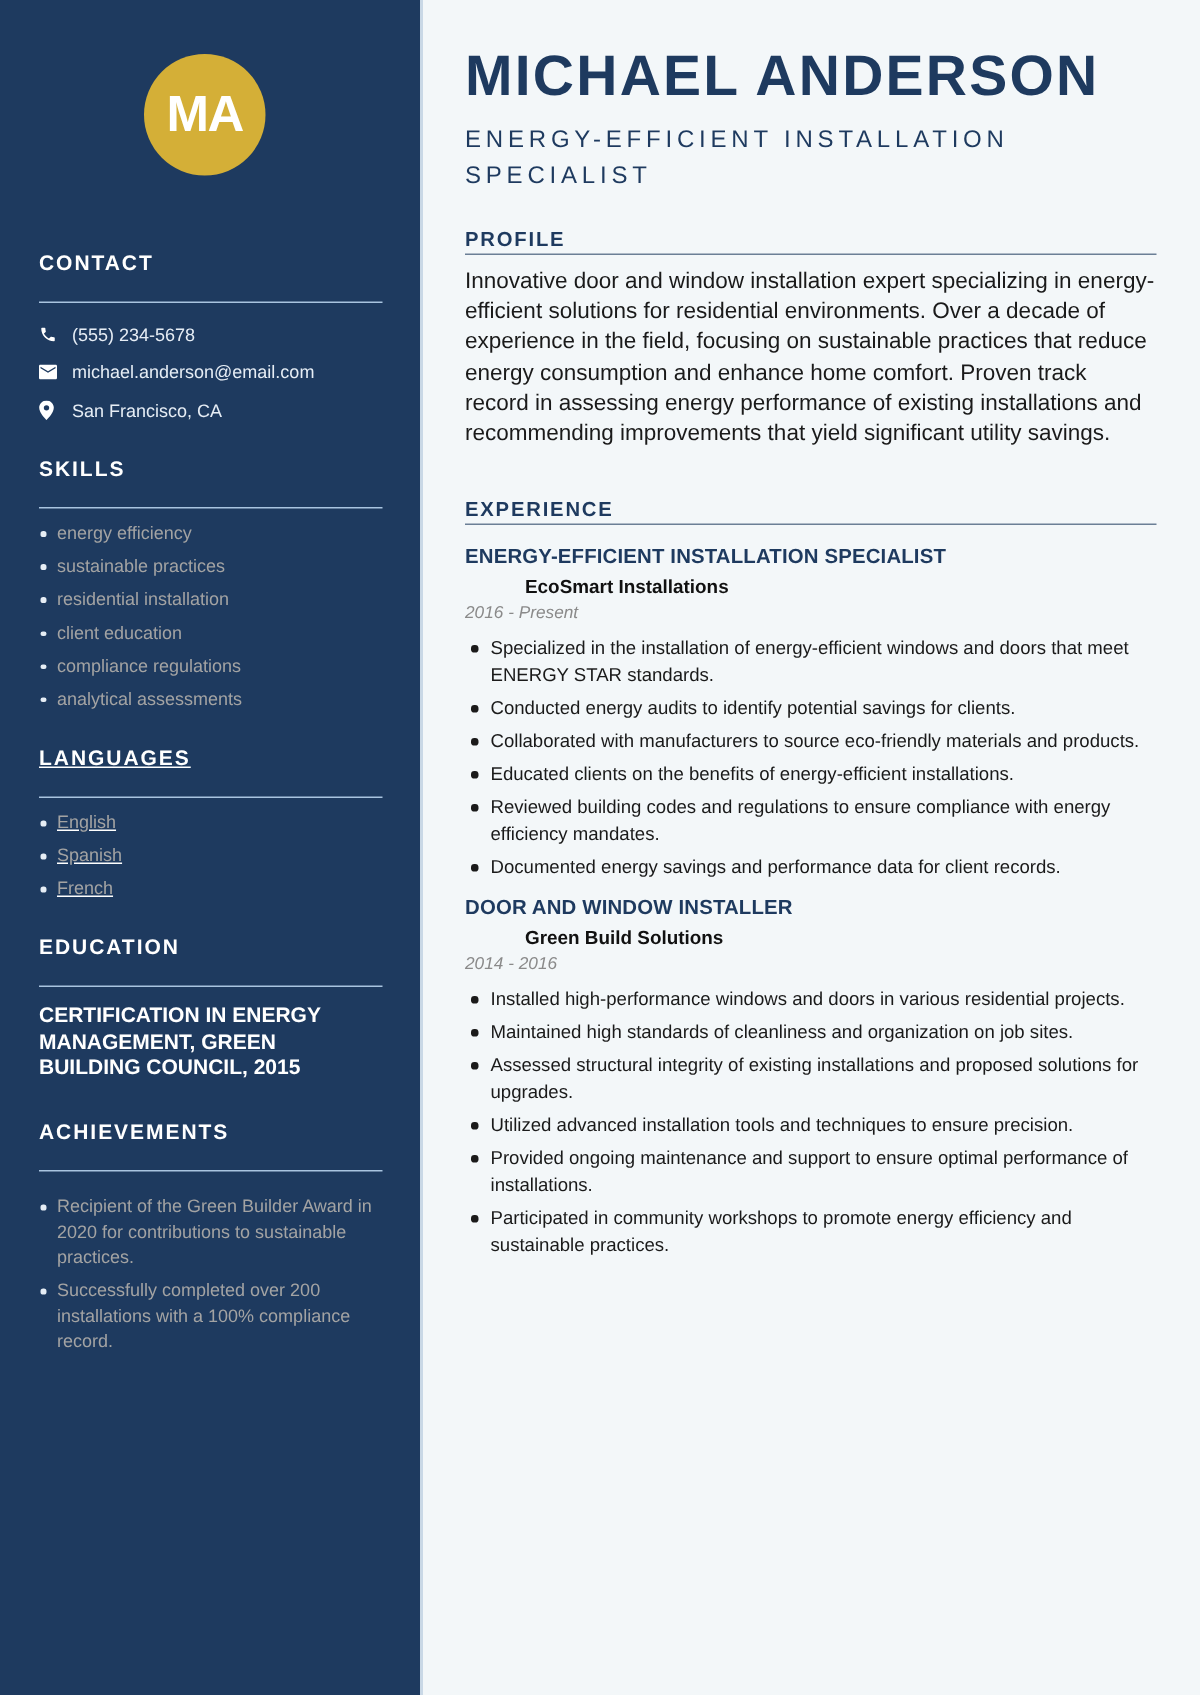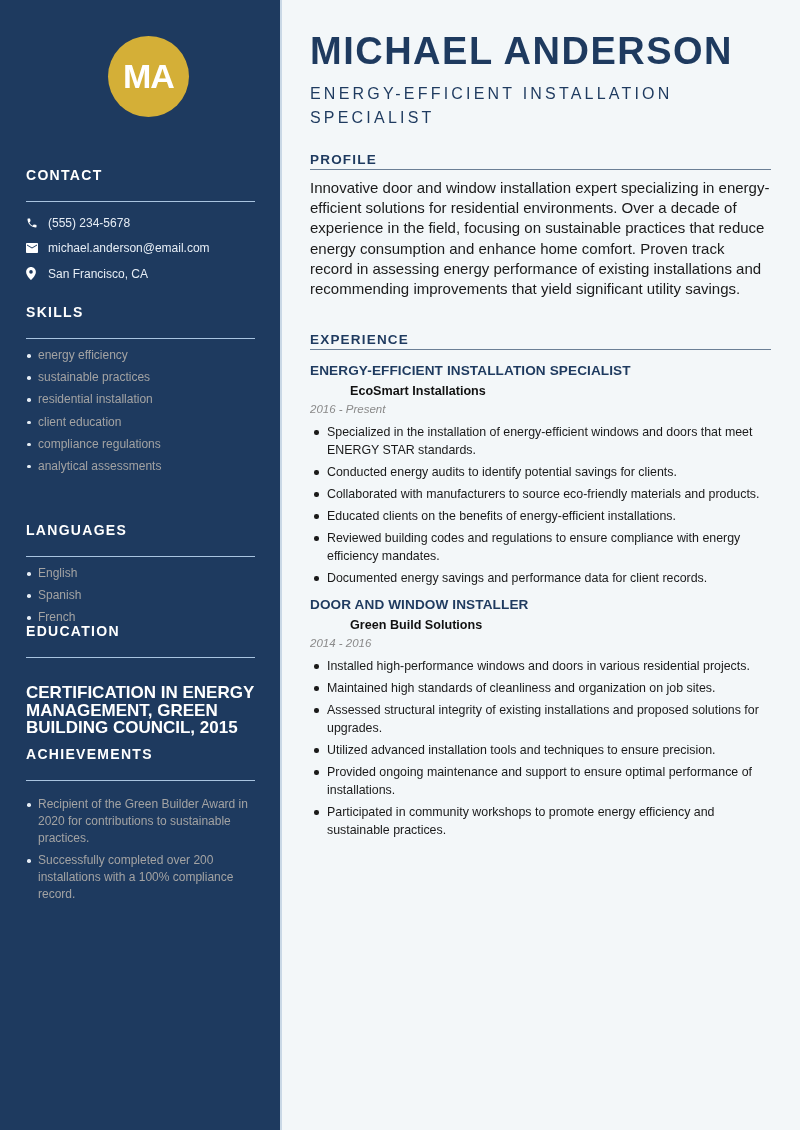--- a/index.html
+++ b/index.html
@@ -12,21 +12,21 @@
   .sidebar {
     position: absolute; left: 0; top: 0; width: 280px; height: 1130px;
     background: #1e3a5f; color: #ffffff;
     padding: 0 26px;
   }
   .divider-v {
     position: absolute; left: 280px; top: 0; width: 2px; height: 1130px;
     background: #c9d8e6;
   }
   .avatar {
-    position: absolute; left: 108px; top: 36px; width: 81px; height: 81px;
+    position: absolute; left: 96px; top: 36px; width: 81px; height: 81px;
     border-radius: 50%; background: #d4af37;
     display: flex; align-items: center; justify-content: center;
     color: #fff; font-weight: bold; font-size: 34px; letter-spacing: -1px;
   }
   .side-section { position: absolute; left: 26px; width: 229px; }
   .side-h {
     font-weight: bold; font-size: 14px; letter-spacing: 1.3px;
     color: #fff; padding-bottom: 18px;
     border-bottom: 1.5px solid #a9c4e0;
   }
@@ -39,21 +39,21 @@
   ul.side-list { list-style: none; margin-top: 8px; }
   ul.side-list li {
     font-size: 12px; color: #a3a3a3; line-height: 17px;
     position: relative; padding-left: 12px; margin-bottom: 5.2px;
   }
   ul.side-list li::before {
     content: ""; position: absolute; left: 1px; top: 7px;
     width: 3.5px; height: 3.5px; border-radius: 50%; background: #e6edf5;
   }
   .edu-text {
-    margin-top: 26px; font-size: 17px; font-weight: bold; color: #fff;
+    margin-top: 10px; font-size: 14px; font-weight: bold; color: #fff;
     line-height: 17.5px;
   }
   .main { position: absolute; left: 310px; top: 0; width: 461px; }
   .name {
     position: absolute; top: 30px; left: 0;
     font-size: 38px; font-weight: bold; color: #1e3a5f; letter-spacing: 1.5px;
     white-space: nowrap;
   }
   .title {
     position: absolute; top: 82px; left: 0; width: 461px;
@@ -129,21 +129,21 @@
     <ul class="side-list">
       <li>energy efficiency</li>
       <li>sustainable practices</li>
       <li>residential installation</li>
       <li>client education</li>
       <li>compliance regulations</li>
       <li>analytical assessments</li>
     </ul>
   </section>
 
-  <section class="side-section" style="top:522px;">
+  <section class="side-section" style="top:497px;text-decoration:underline;">
     <div class="side-h">LANGUAGES</div>
     <ul class="side-list">
       <li>English</li>
       <li>Spanish</li>
       <li>French</li>
     </ul>
   </section>
 
   <section class="side-section" style="top:623px;">
     <div class="side-h">EDUCATION</div>

